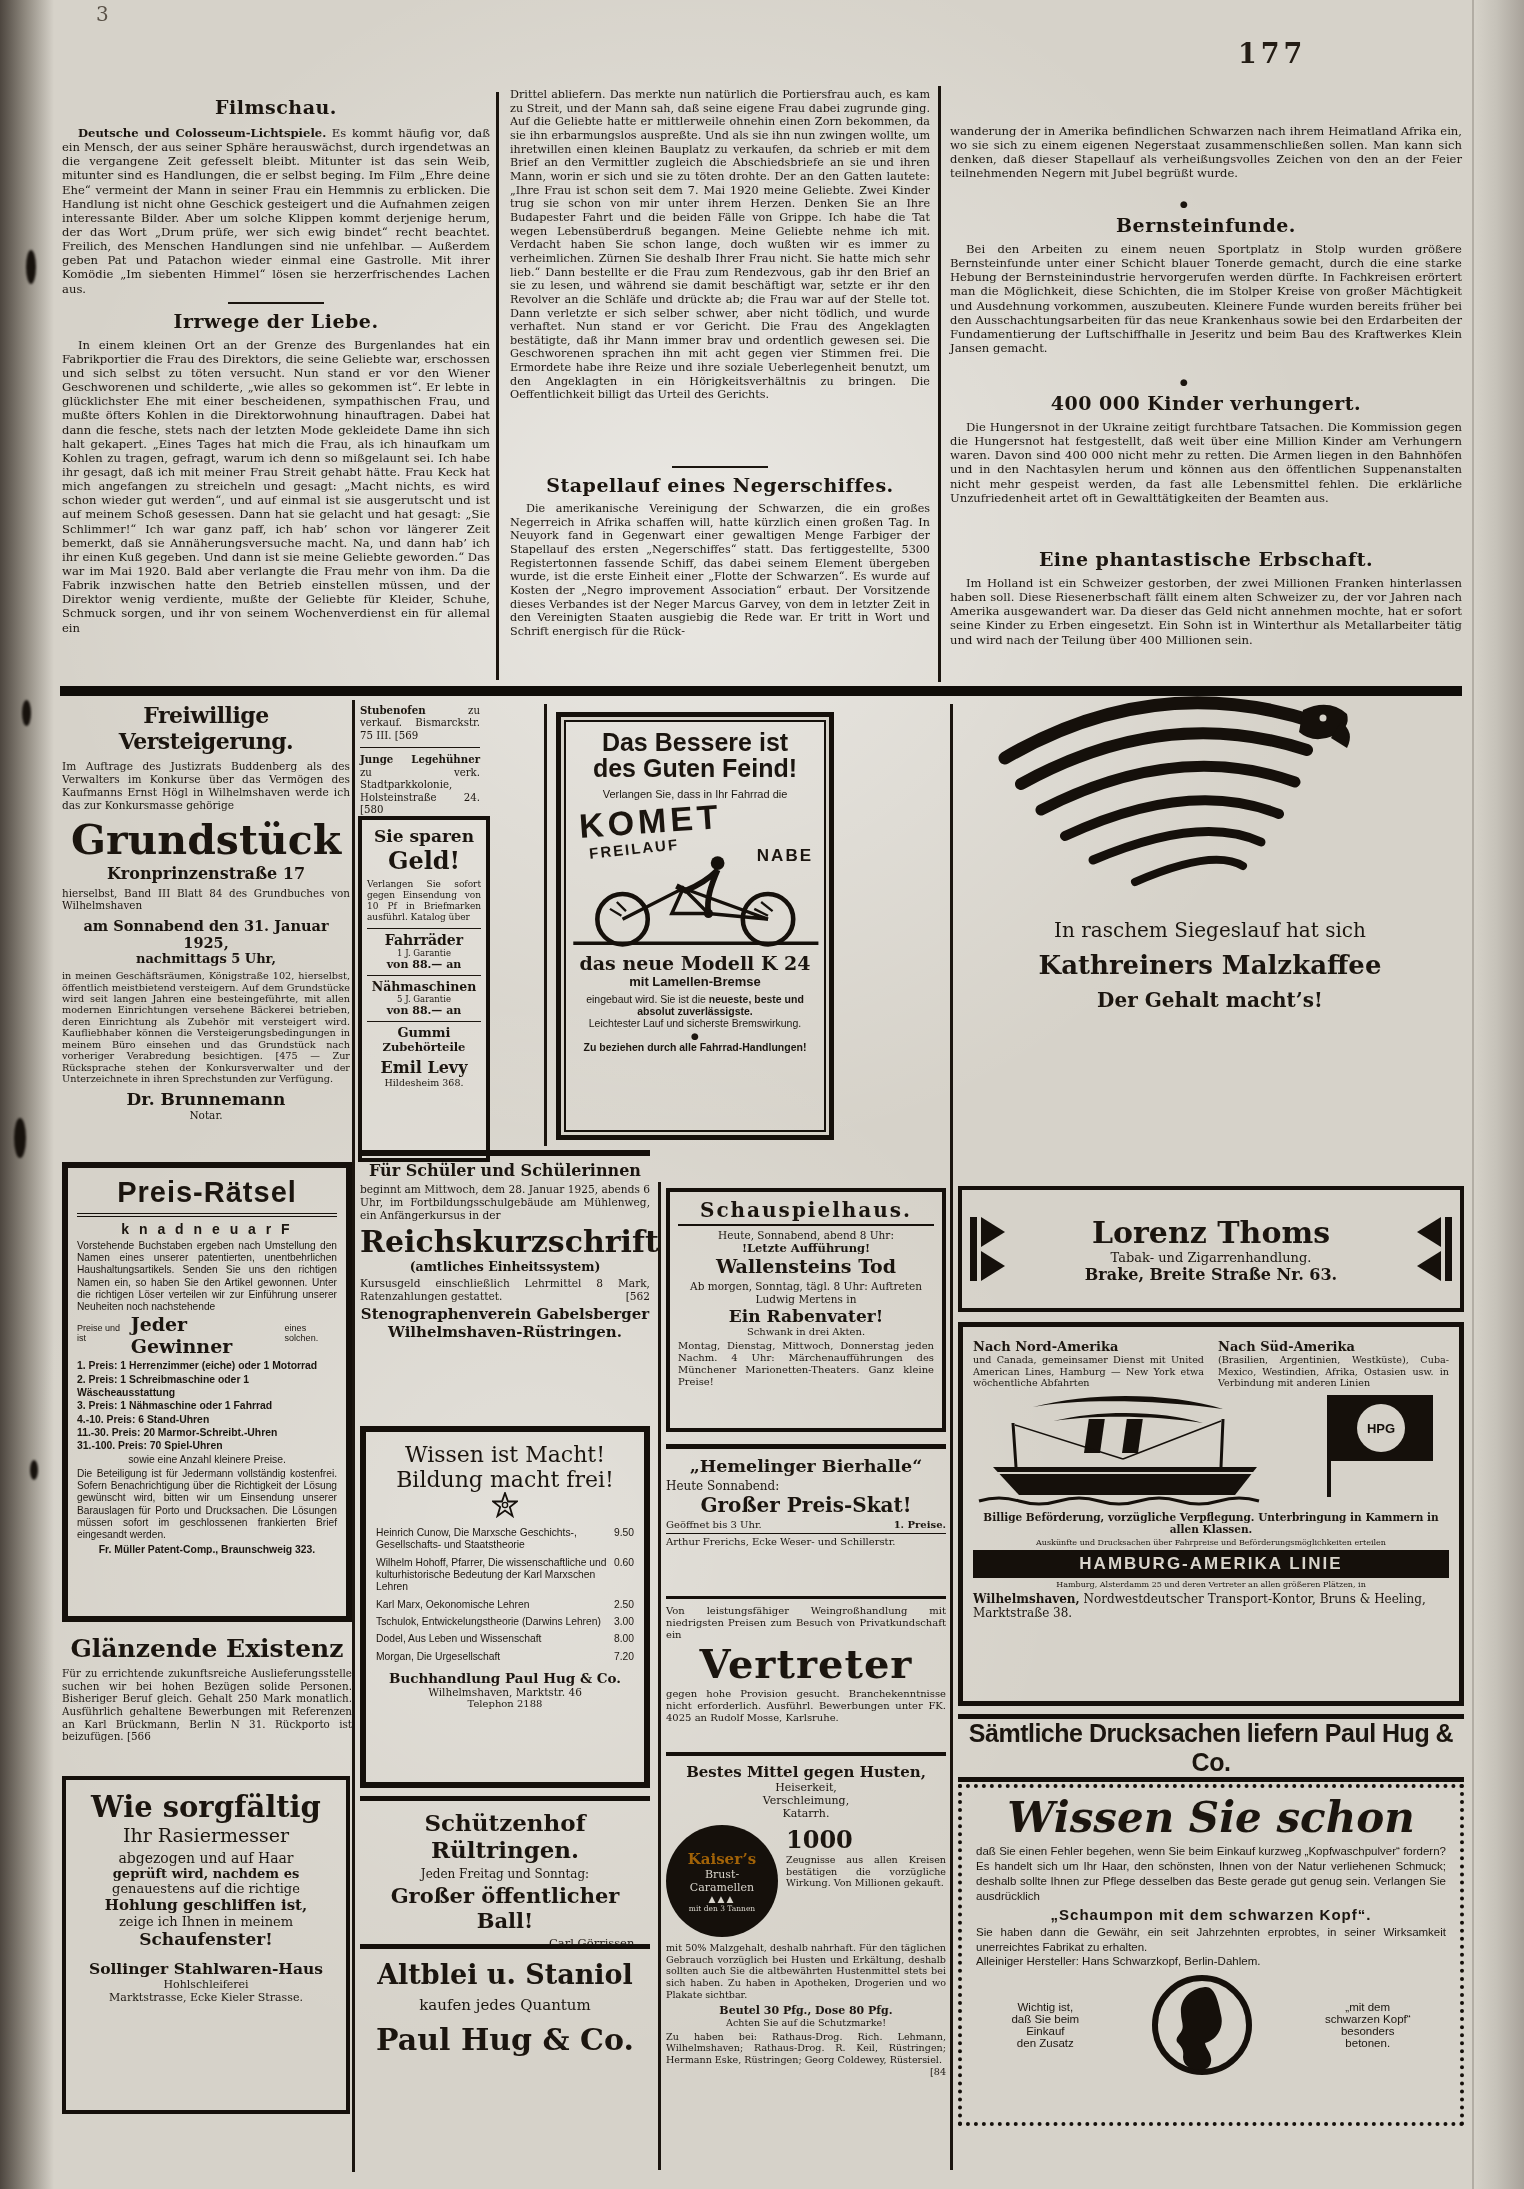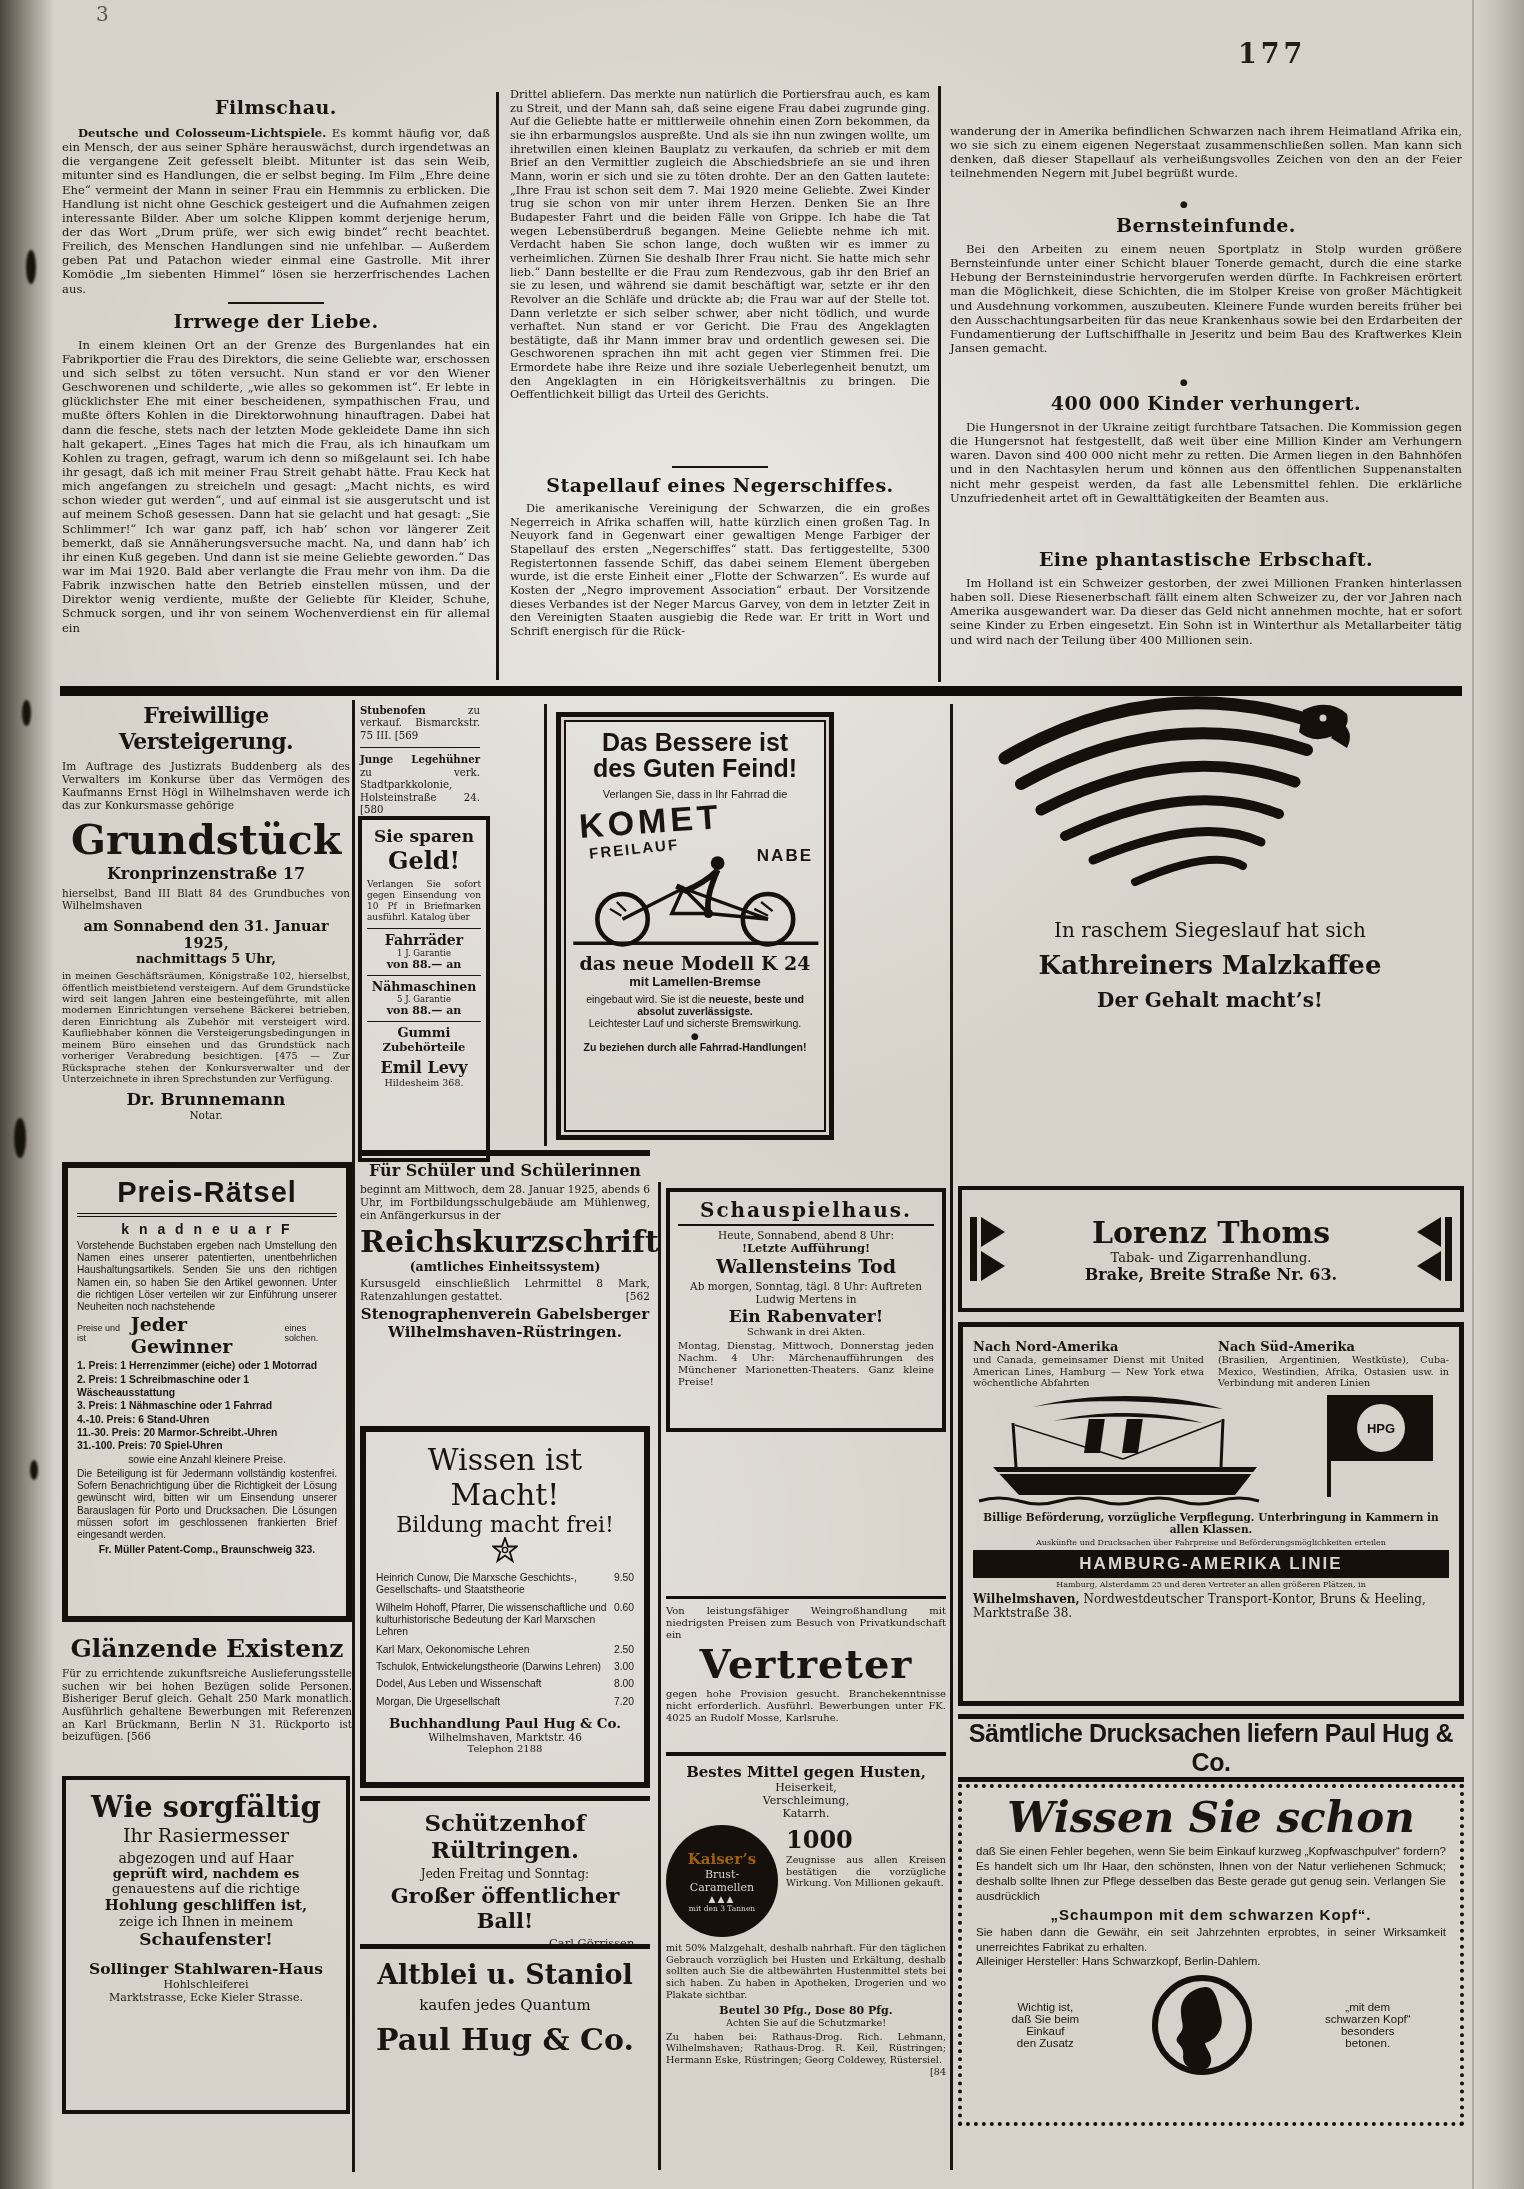--- a/index.html
+++ b/index.html
@@ -224,21 +224,21 @@
     <div class="frak center" style="font-size:16px;">Für Schüler und Schülerinnen</div>
     <p class="art" style="font-size:10.6px;margin-top:3px;">beginnt am Mittwoch, dem 28. Januar 1925, abends 6 Uhr, im Fortbildungsschulgebäude am Mühlenweg, ein Anfängerkursus in der</p>
     <div class="frak center" style="font-size:30px;margin-top:2px;text-align:right;">Reichskurzschrift</div>
     <div class="frak center" style="font-size:12.5px;">(amtliches Einheitssystem)</div>
     <p class="art" style="font-size:10.6px;margin-top:3px;"><span>Kursusgeld einschließlich Lehrmittel 8 Mark, Ratenzahlungen gestattet.</span> <span style="float:right;">[562</span></p>
     <div class="frak center" style="font-size:15px;margin-top:2px;">Stenographenverein Gabelsberger</div>
     <div class="frak center" style="font-size:15px;">Wilhelmshaven-Rüstringen.</div>
   </div>
 
   <div class="abs" style="left:360px;top:1426px;width:290px;height:362px;border:6px solid #15100b;box-sizing:border-box;padding:10px 10px;">
-    <div class="center" style="font-size:30px;">Wissen ist Macht!</div>
+    <div class="center" style="font-size:22px;">Wissen ist Macht!</div>
     <div class="center" style="font-size:22px;">Bildung macht frei!</div>
     <div class="center">
       <svg width="26" height="26" viewBox="0 0 26 26">
           <path d="M13,1 L16,9.5 L25,9.5 L17.8,15 L20.5,24 L13,18.6 L5.5,24 L8.2,15 L1,9.5 L10,9.5 Z" fill="none" stroke="#15100b" stroke-width="1.8"></path>
           <circle cx="13" cy="13" r="2.6" fill="none" stroke="#15100b" stroke-width="1.4"></circle>
         </svg>
     </div>
     <div class="sans" style="font-size:10.3px;line-height:1.2;">
       <div class="bk">
           <span class="t">Heinrich Cunow, Die Marxsche Geschichts-, Gesellschafts- und Staatstheorie</span>
@@ -287,20 +287,30 @@
     <div class="frak center" style="font-size:20px;letter-spacing:2px;border-bottom:2px solid #15100b;padding-bottom:2px;">Schauspielhaus.</div>
     <div class="center" style="font-size:10.5px;margin-top:3px;">Heute, Sonnabend, abend 8 Uhr:</div>
     <div class="frak center" style="font-size:11.5px;">!Letzte Aufführung!</div>
     <div class="frak center" style="font-size:19px;">Wallensteins Tod</div>
     <p class="art center" style="font-size:10.5px;margin-top:3px;text-align:center;">Ab morgen, Sonntag, tägl. 8 Uhr: Auftreten Ludwig Mertens in</p>
     <div class="frak center" style="font-size:17px;">Ein Rabenvater!</div>
     <div class="center" style="font-size:10px;">Schwank in drei Akten.</div>
     <p class="art" style="font-size:10px;margin-top:3px;">Montag, Dienstag, Mittwoch, Donnerstag jeden Nachm. 4 Uhr: Märchenaufführungen des Münchener Marionetten-Theaters. Ganz kleine Preise!</p>
   </div>
 
+  <div class="abs" style="left:666px;top:1444px;width:280px;border-top:5px solid #15100b;padding-top:7px;">
+    <div class="frak center" style="font-size:17.5px;">„Hemelinger Bierhalle“</div>
+    <div class="frak" style="font-size:12px;font-weight:normal;margin-top:3px;">Heute Sonnabend:</div>
+    <div class="frak center" style="font-size:20px;">Großer Preis-Skat!</div>
+    <div style="display:flex;justify-content:space-between;font-size:10px;margin-top:2px;">
+      <span>Geöffnet bis 3 Uhr.</span>
+      <span class="frak">1. Preise.</span>
+    </div>
+    <div style="font-size:10px;border-top:1.5px solid #15100b;margin-top:3px;padding-top:2px;">Arthur Frerichs, Ecke Weser- und Schillerstr.</div>
+  </div>
 
   <div class="abs" style="left:666px;top:1596px;width:280px;border-top:3px solid #15100b;padding-top:6px;">
     <p class="art" style="font-size:10px;">Von leistungsfähiger Weingroßhandlung mit niedrigsten Preisen zum Besuch von Privatkundschaft ein</p>
     <div class="center" style="font-family:'DejaVu Serif',serif;font-weight:bold;font-size:40px;letter-spacing:1px;line-height:1.1;">Vertreter</div>
     <p class="art" style="font-size:10px;margin-top:2px;">gegen hohe Provision gesucht. Branchekenntnisse nicht erforderlich. Ausführl. Bewerbungen unter FK. 4025 an Rudolf Mosse, Karlsruhe.</p>
   </div>
 
   <div class="abs" style="left:666px;top:1752px;width:280px;border-top:4px solid #15100b;padding-top:7px;">
     <div class="frak center" style="font-size:15px;">Bestes Mittel gegen Husten,</div>
     <div class="center" style="font-size:11px;">Heiserkeit,</div>

